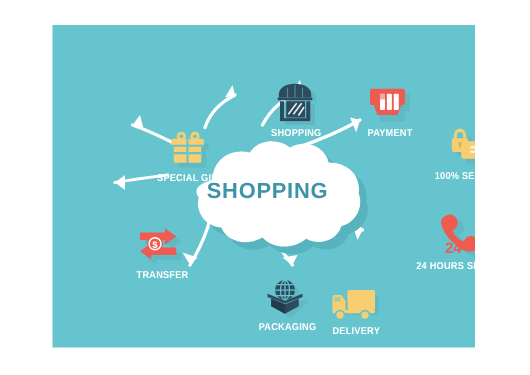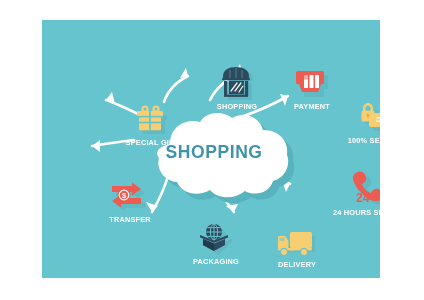--- a/index.html
+++ b/index.html
@@ -71,22 +71,22 @@
     letter-spacing: 0.2px;
     white-space: nowrap;
     font-family: "Liberation Sans", sans-serif;
     transform: scaleX(0.92);
   }
   
   #node-shopping      { left: 149px; top: 42px; }
   #node-payment       { left: 224px; top: 42px; }
   #node-security      { left: 290px; top: 76px; }
   #node-hours         { left: 282px; top: 148px; }
-  #node-delivery      { left: 209px; top: 200px; }
-  #node-packaging     { left: 128px; top: 197px; }
+  #node-delivery      { left: 197px; top: 200px; }
+  #node-packaging     { left: 142px; top: 197px; }
   #node-transfer      { left: 42px;  top: 155px; }
   #node-gift          { left: 64px;  top: 78px; }
 
   
   #arrows {
     position: absolute;
     left: 0; top: 0;
     width: 338px; height: 258px;
     pointer-events: none;
   }

